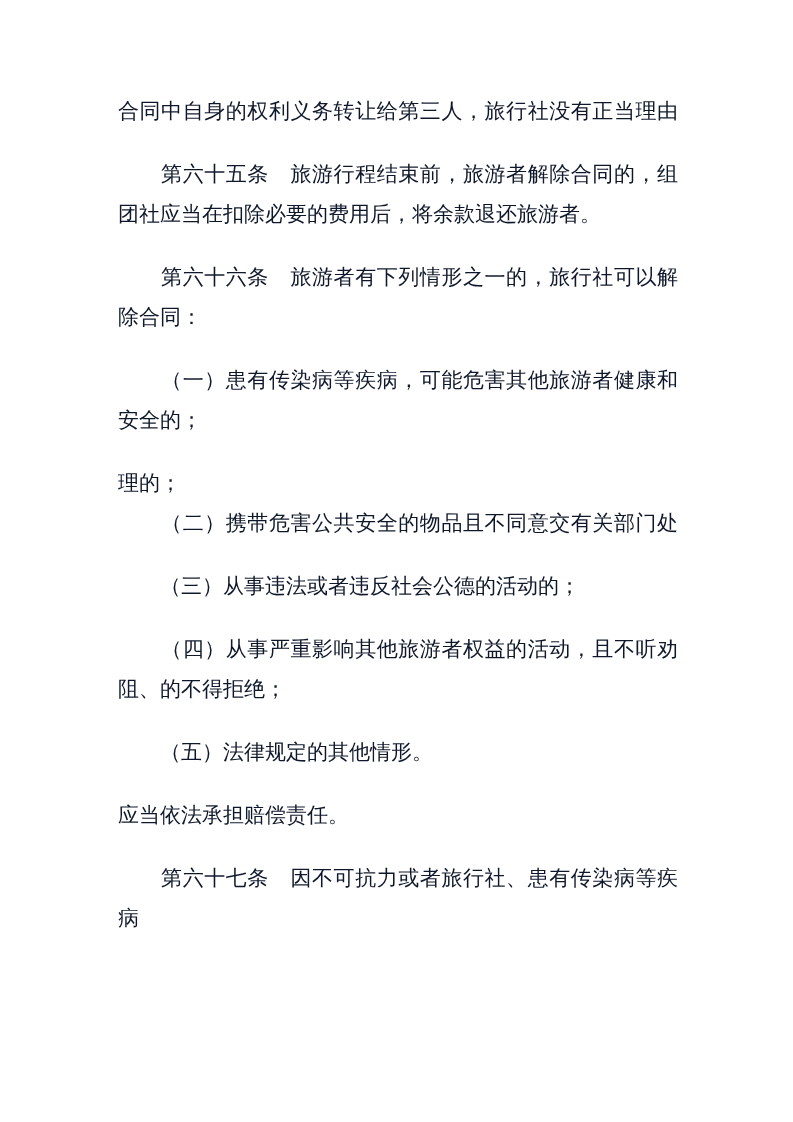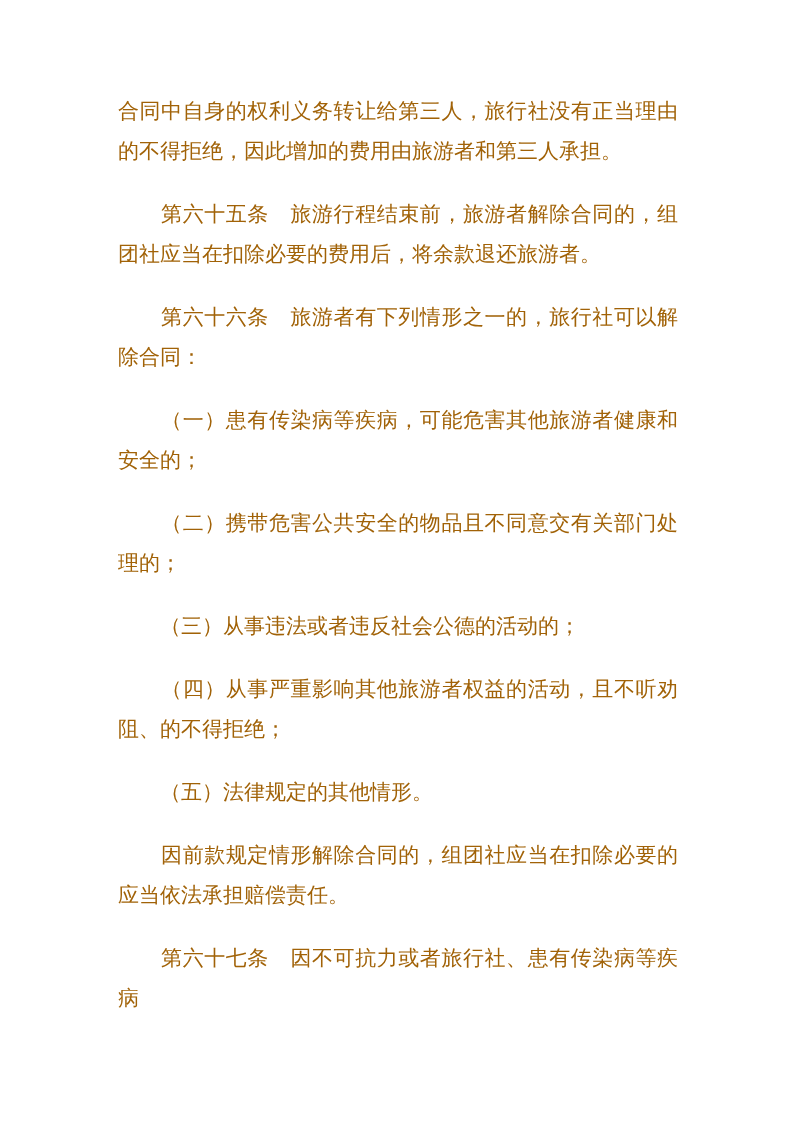--- a/index.html
+++ b/index.html
@@ -23,66 +23,64 @@
   }
   .paragraph {
     margin: 0 0 23px 0;
   }
   .paragraph:last-child {
     margin-bottom: 0;
   }
   .line {
     font-size: 21px;
     line-height: 40px;
-    color: #a16207;
+    color: #0f172a;
     letter-spacing: 0;
     text-align: left;
   }
   
   .line.fill {
     text-align: justify;
     text-align-last: justify;
   }
 </style>
 </head>
 <body>
 
 <div class="page">
   <div class="doc-body">
       <div class="paragraph">
         <div class="line fill">合同中自身的权利义务转让给第三人，旅行社没有正当理由</div>
-        <div class="line">的不得拒绝，因此增加的费用由旅游者和第三人承担。</div>
       </div>
       <div class="paragraph">
         <div class="line fill">　　第六十五条　旅游行程结束前，旅游者解除合同的，组</div>
         <div class="line">团社应当在扣除必要的费用后，将余款退还旅游者。</div>
       </div>
       <div class="paragraph">
         <div class="line fill">　　第六十六条　旅游者有下列情形之一的，旅行社可以解</div>
         <div class="line">除合同：</div>
       </div>
       <div class="paragraph">
         <div class="line fill">　　（一）患有传染病等疾病，可能危害其他旅游者健康和</div>
         <div class="line">安全的；</div>
       </div>
       <div class="paragraph">
+        <div class="line">理的；</div>
         <div class="line fill">　　（二）携带危害公共安全的物品且不同意交有关部门处</div>
-        <div class="line">理的；</div>
       </div>
       <div class="paragraph">
         <div class="line">　　（三）从事违法或者违反社会公德的活动的；</div>
       </div>
       <div class="paragraph">
         <div class="line fill">　　（四）从事严重影响其他旅游者权益的活动，且不听劝</div>
         <div class="line">阻、的不得拒绝；</div>
       </div>
       <div class="paragraph">
         <div class="line">　　（五）法律规定的其他情形。</div>
       </div>
       <div class="paragraph">
-        <div class="line fill">　　因前款规定情形解除合同的，组团社应当在扣除必要的</div>
         <div class="line">应当依法承担赔偿责任。</div>
       </div>
       <div class="paragraph">
         <div class="line fill">　　第六十七条　因不可抗力或者旅行社、患有传染病等疾病</div>
       </div>
     </div>
 </div>
 
 </body></html>

